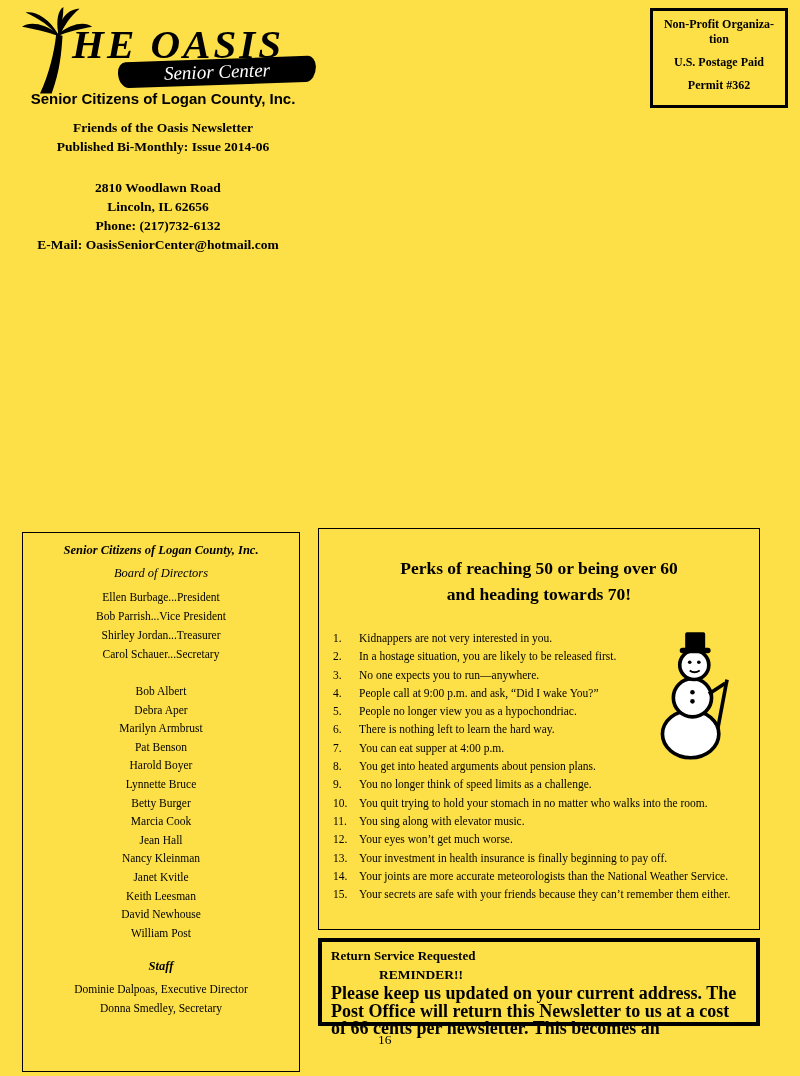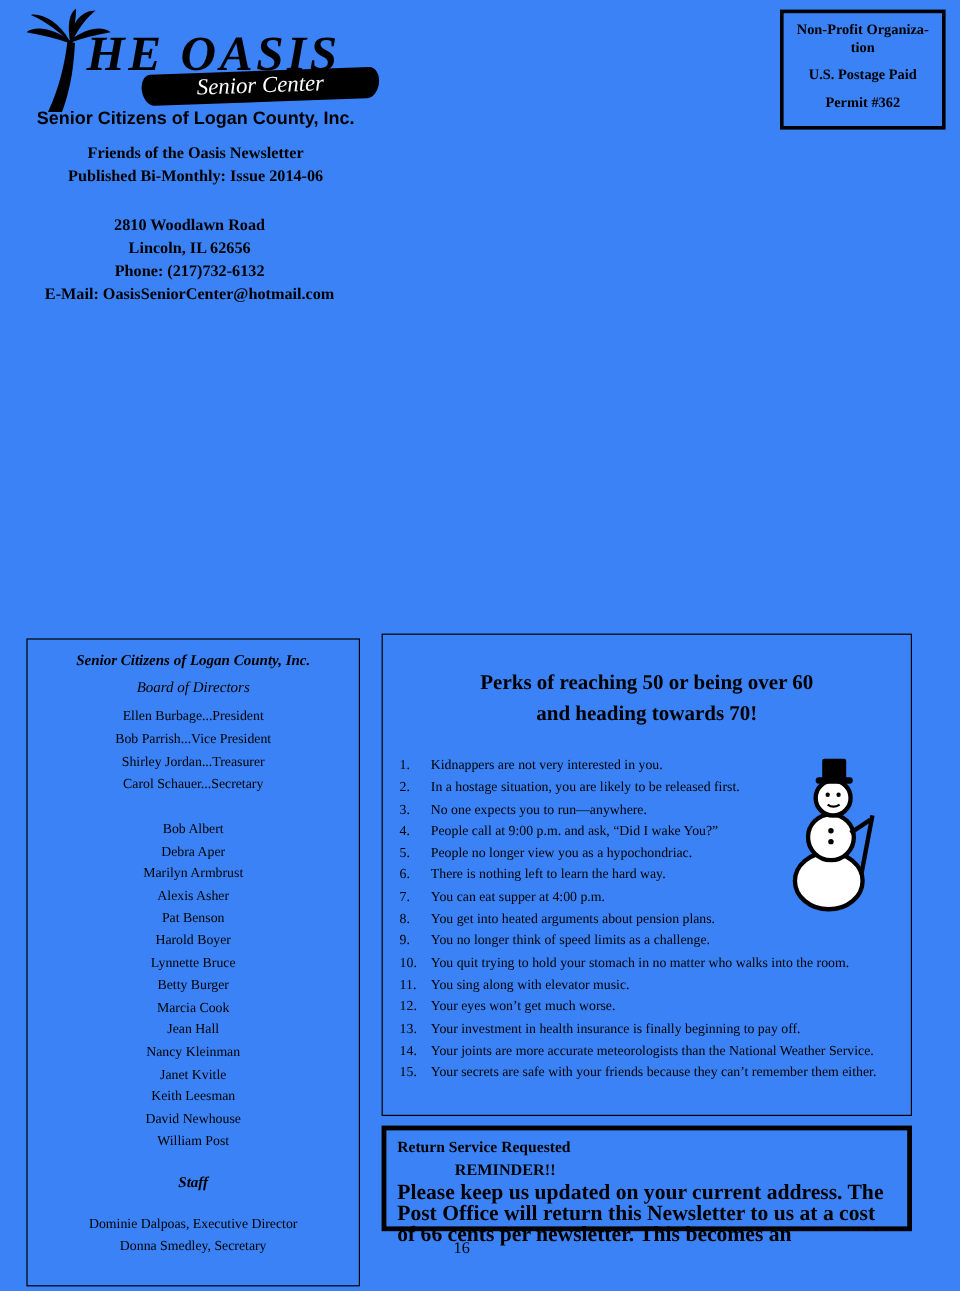--- a/index.html
+++ b/index.html
@@ -1,16 +1,16 @@
 <!DOCTYPE html>
 <html><head>
 <meta charset="utf-8">
 <style>
   html,body{margin:0;padding:0;background:#fff;}
-  .page{position:relative;width:800px;height:1076px;background:#3b82f6;color:#000;
+  .page{position:relative;width:800px;height:1076px;background:#fde047;color:#000;
         font-family:"Liberation Serif",serif;overflow:hidden;}
 
   
   .logo{position:absolute;left:10px;top:4px;width:306px;height:110px;}
   .palm{position:absolute;left:12px;top:2px;}
   .logo-text{position:absolute;left:62px;top:16px;font-size:41px;font-weight:bold;
              font-family:"Liberation Serif",serif;letter-spacing:3px;font-style:italic;}
   .logo-ribbon{position:absolute;left:108px;top:55px;width:198px;height:26px;background:#000;
                border-radius:10px 10px 14px 14px / 14px 14px 20px 20px;transform:rotate(-2deg);
                display:flex;align-items:center;justify-content:center;}
@@ -33,21 +33,21 @@
   
   .board-box{position:absolute;left:22px;top:532px;width:278px;height:540px;border:1px solid #000;
              text-align:center;box-sizing:border-box;padding-top:9px;overflow:hidden;}
   .board-org{font-style:italic;font-weight:bold;font-size:12.5px;line-height:17px;}
   .board-sec{font-style:italic;font-weight:normal;font-size:12.5px;line-height:17px;margin-top:6px;}
   .board-list{margin-top:6px;}
   .board-list div{font-size:11.5px;line-height:19px;}
   .members-list{margin-top:18px;}
   .members-list div{font-size:11.5px;line-height:18.6px;}
   .staff-title{font-style:italic;font-weight:bold;font-size:12.5px;line-height:17px;margin-top:16px;}
-  .staff-list{margin-top:17px;}
+  .staff-list{margin-top:5px;}
   .staff-list div{font-size:11.5px;line-height:19px;}
 
   
   .perks-box{position:absolute;left:318px;top:528px;width:442px;height:402px;border:1px solid #000;
              box-sizing:border-box;}
   .perks-title{margin-top:26px;text-align:center;font-weight:bold;font-size:17.5px;line-height:26px;}
   .perks-list{margin-top:22px;padding-left:14px;padding-right:10px;}
   .perk-row{display:flex;font-size:11.5px;line-height:18.3px;}
   .perk-num{width:26px;flex:0 0 26px;}
   .perk-text{flex:1;}
@@ -112,21 +112,20 @@
         <div>Bob Parrish...Vice President</div>
         <div>Shirley Jordan...Treasurer</div>
         <div>Carol Schauer...Secretary</div>
       </div>
 
     <div class="members-list">
 
     <div>Bob Albert</div>
         <div>Debra Aper</div>
         <div>Marilyn Armbrust</div>
-        <div>Alexis Asher</div>
         <div>Pat Benson</div>
         <div>Harold Boyer</div>
         <div>Lynnette Bruce</div>
         <div>Betty Burger</div>
         <div>Marcia Cook</div>
         <div>Jean Hall</div>
         <div>Nancy Kleinman</div>
         <div>Janet Kvitle</div>
         <div>Keith Leesman</div>
         <div>David Newhouse</div>

